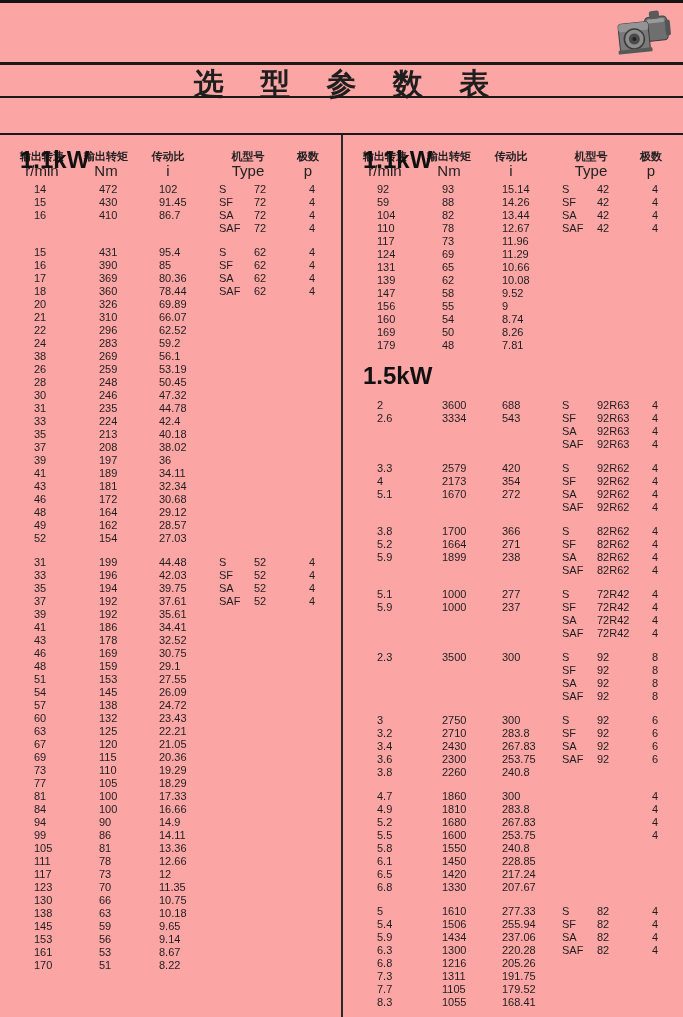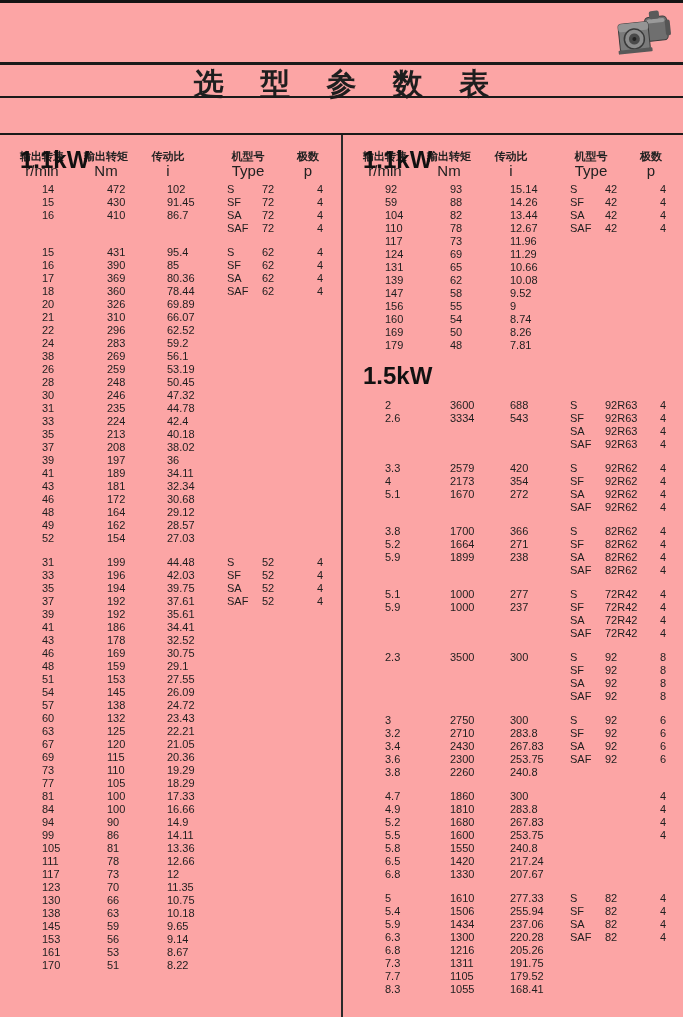--- a/index.html
+++ b/index.html
@@ -27,21 +27,21 @@
   .hcell .zh{font-size:11px;line-height:15px;font-weight:bold;color:#222;}
   .hcell .unit{font-size:15px;line-height:14px;color:#222;}
   .body{position:absolute;top:135px;left:0;width:683px;height:882px;display:flex;overflow:hidden;}
   .half{width:341px;box-sizing:border-box;}
   .half.right{width:342px;border-left:2px solid #2a2a2a;}
   .section-heading{
     font-size:24px;font-weight:bold;letter-spacing:0px;
     margin:12px 4px 10px 20px;line-height:26px;color:#111;
   }
   .section-heading.sub{margin-top:7px;}
-  .group{margin:0 0 11px 12px;}
+  .group{margin:0 0 11px 4px;}
   .row{display:grid;grid-template-columns:65px 60px 60px 35px 50px 40px;
     padding-left:30px;height:13px;line-height:13px;font-size:11px;}
   .cell{white-space:nowrap;overflow:visible;}
   .c-poles{padding-left:5px;box-sizing:border-box;}
 </style>
 </head>
 <body>
 
 <div class="page">
   <div class="top-border"></div>
@@ -953,20 +953,28 @@
           </div>
           <div class="row">
             <div class="cell c-speed">5.8</div>
             <div class="cell c-torque">1550</div>
             <div class="cell c-ratio">240.8</div>
             <div class="cell c-type-letter"></div>
             <div class="cell c-type-code"></div>
             <div class="cell c-poles"></div>
           </div>
           <div class="row">
+            <div class="cell c-speed">6.1</div>
+            <div class="cell c-torque">1450</div>
+            <div class="cell c-ratio">228.85</div>
+            <div class="cell c-type-letter"></div>
+            <div class="cell c-type-code"></div>
+            <div class="cell c-poles"></div>
+          </div>
+          <div class="row">
             <div class="cell c-speed">6.5</div>
             <div class="cell c-torque">1420</div>
             <div class="cell c-ratio">217.24</div>
             <div class="cell c-type-letter"></div>
             <div class="cell c-type-code"></div>
             <div class="cell c-poles"></div>
           </div>
           <div class="row">
             <div class="cell c-speed">6.8</div>
             <div class="cell c-torque">1330</div>

